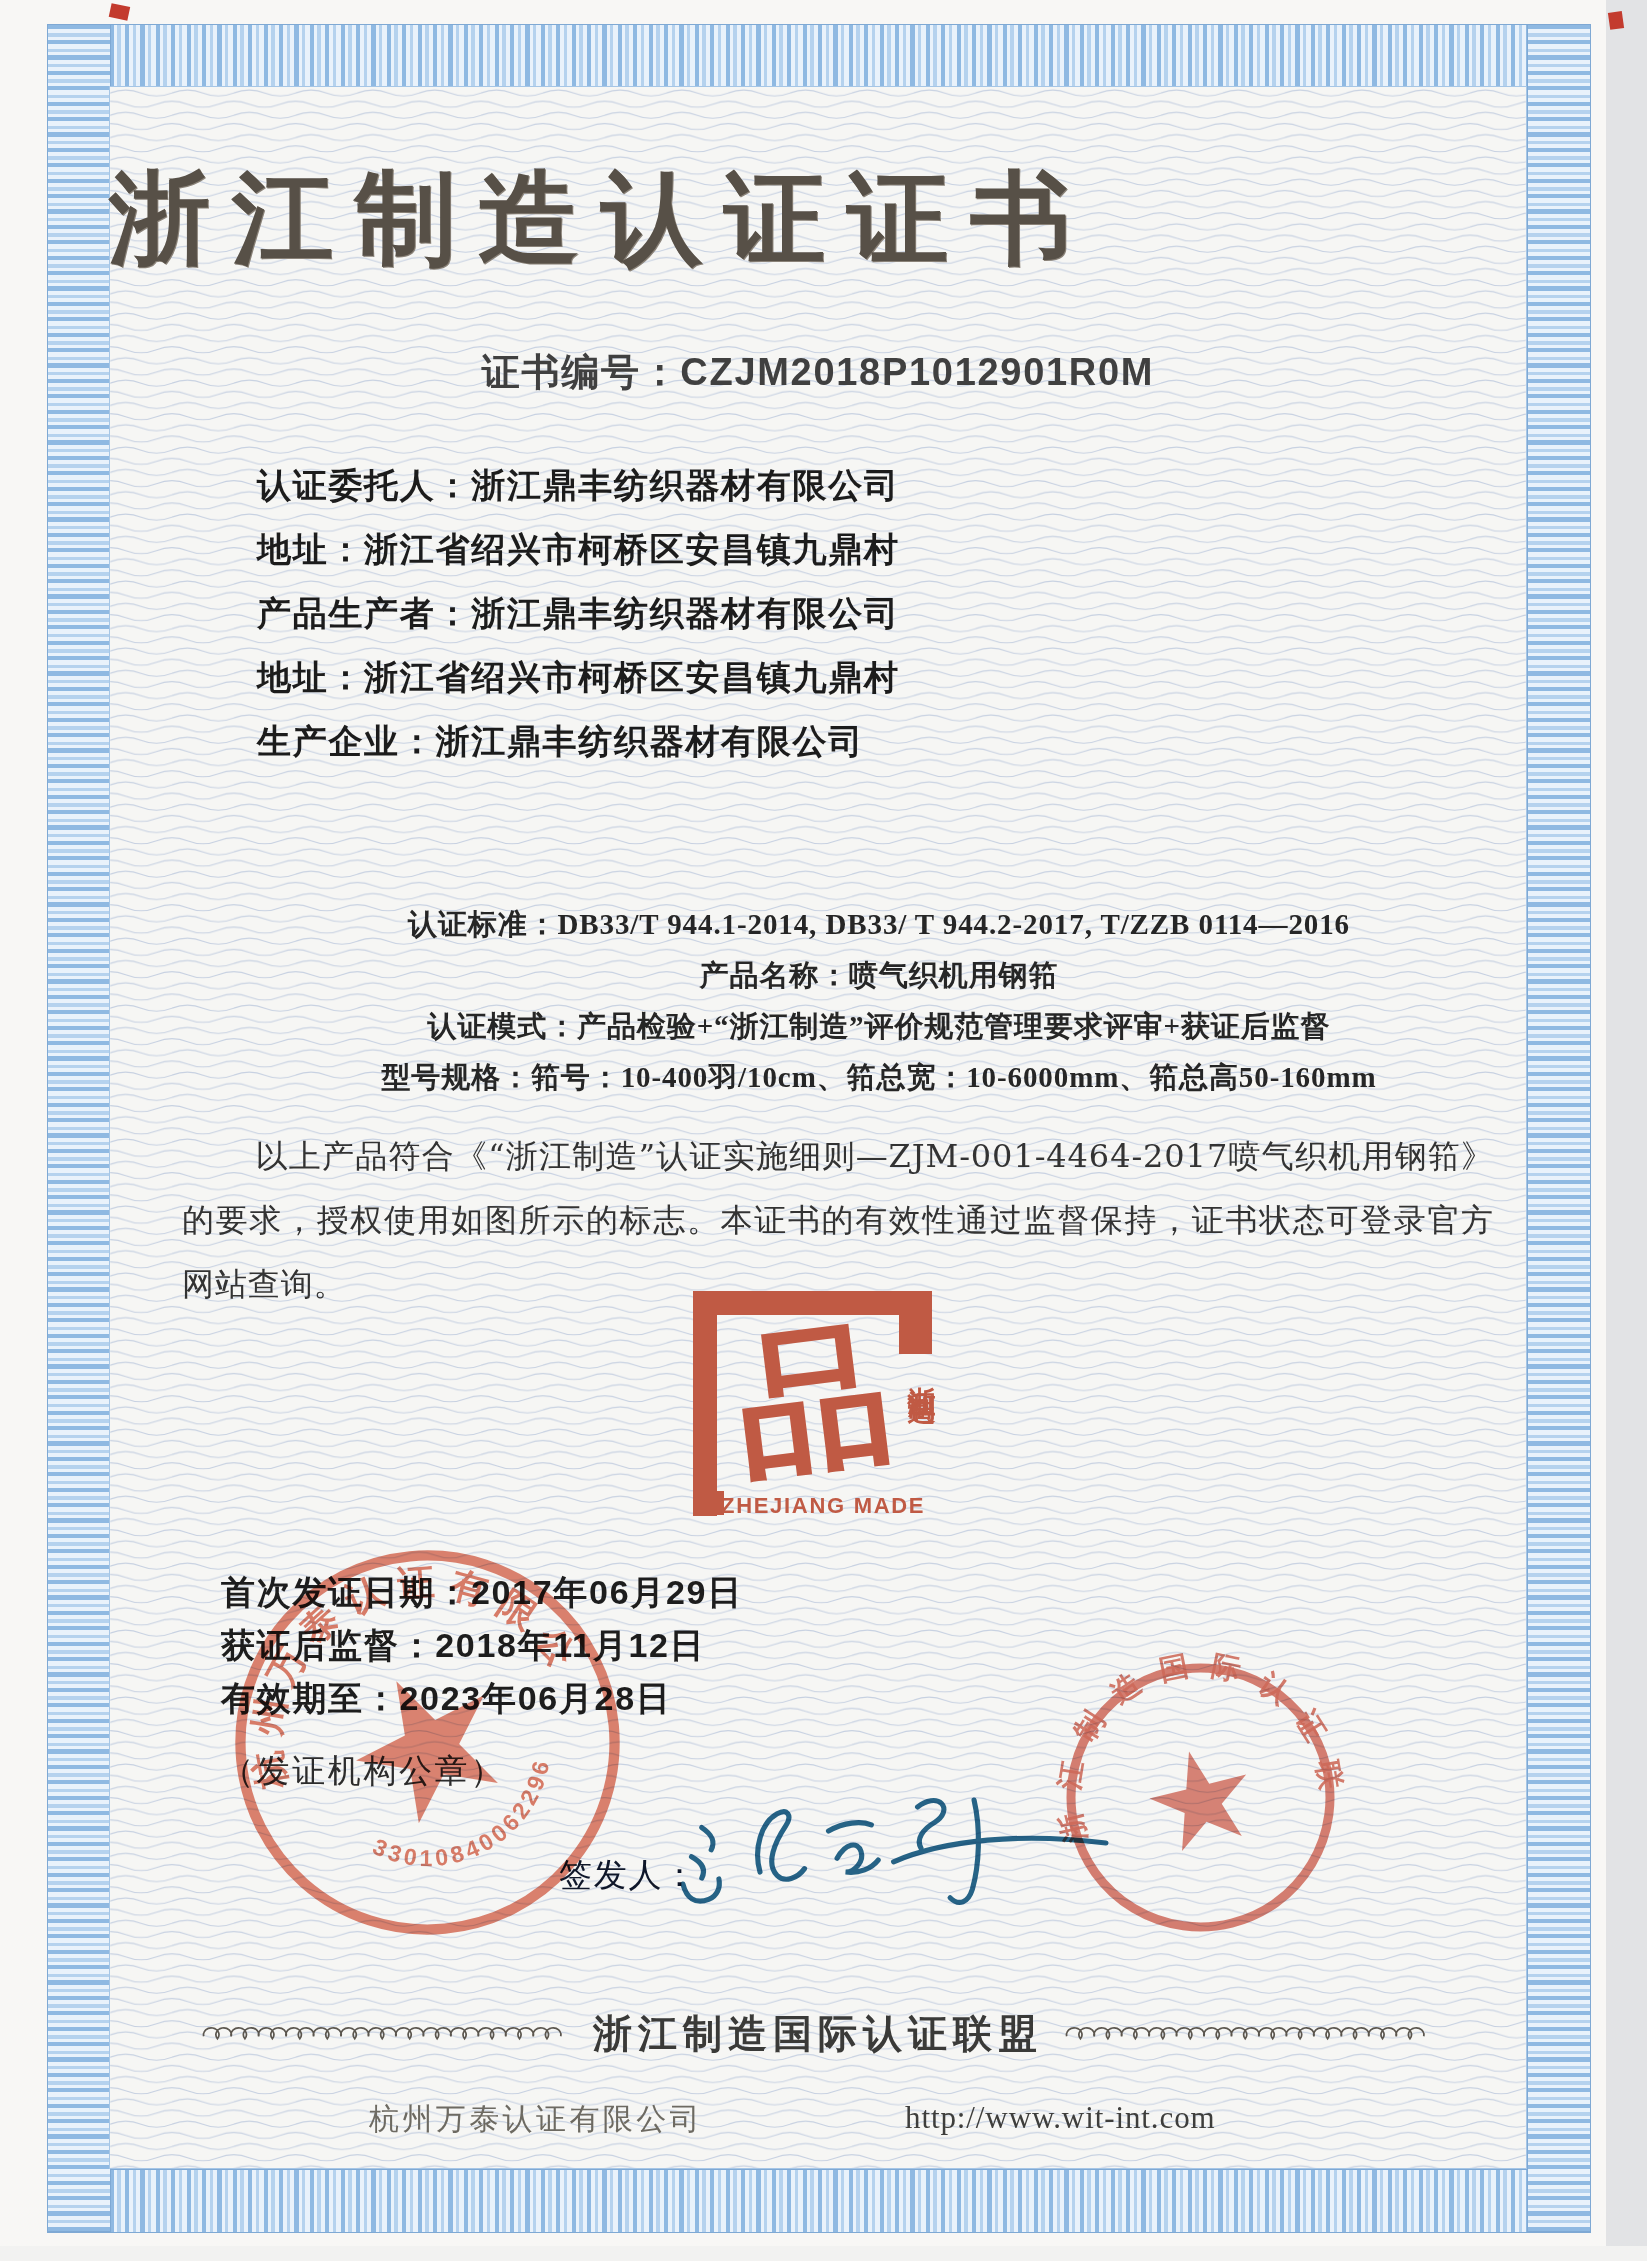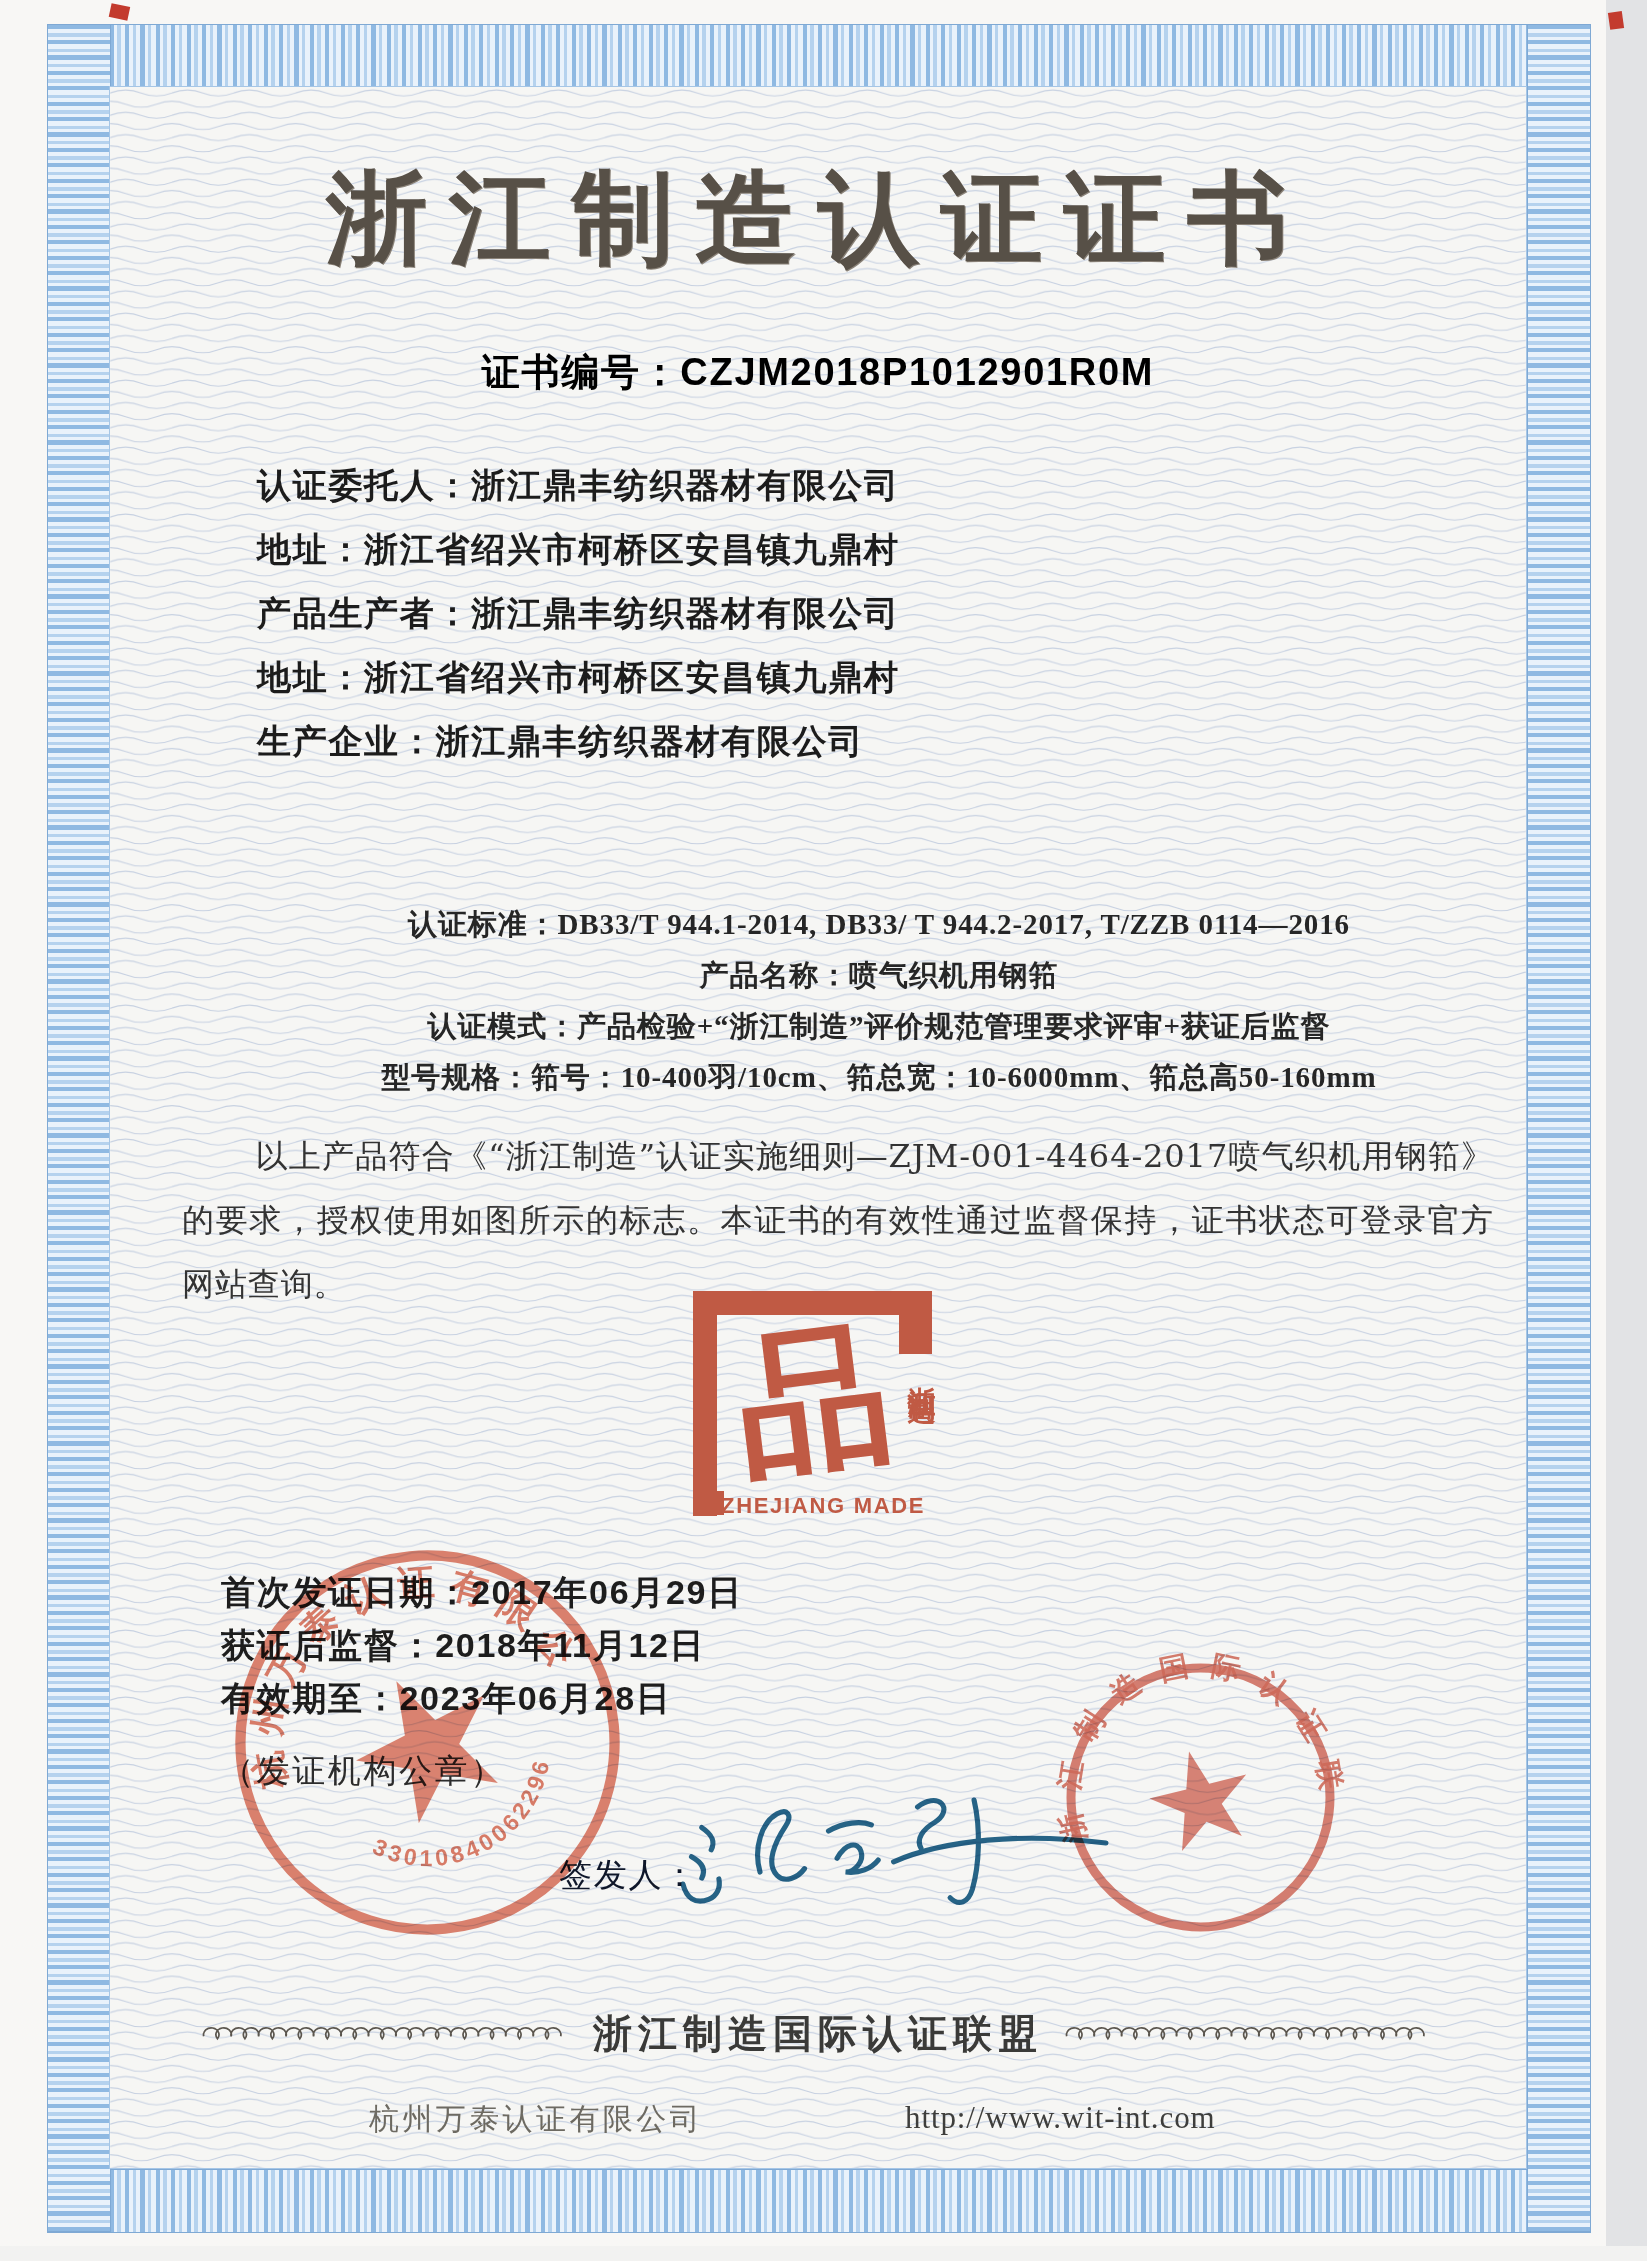--- a/index.html
+++ b/index.html
@@ -22,25 +22,25 @@
   .inner-area{position:absolute;left:109px;top:86px;width:1418px;height:2083px;
       background:#f6f6f4;border:1.7px solid #a6c6e6;box-sizing:border-box;}
   .waves-svg{position:absolute;left:0;top:0;width:100%;height:100%;}
 
   .print-mark{position:absolute;background:#c33b2e;}
   .pm-l{left:110px;top:5.1px;width:19px;height:13.7px;transform:rotate(12deg);}
   .pm-r{left:1609px;top:12px;width:13.7px;height:17px;transform:rotate(-8deg);}
 
   
   .abs{position:absolute;}
-  .title{left:109px;top:153px;width:1418px;text-align:center;
+  .title{left:109px;top:153px;width:1418px;text-align:left;
       font-family:"DejaVu Serif",serif;font-weight:700;font-size:101px;line-height:129px;
       letter-spacing:22px;color:#575047;text-shadow:0.9px 0.9px 0 #8a8278;}
   .certno{left:109px;top:347px;width:1418px;text-align:center;
-      font-weight:700;font-size:38px;color:#000000;letter-spacing:1.7px;}
+      font-weight:700;font-size:38px;color:#404040;letter-spacing:1.7px;}
 
   .info-block{left:257px;top:453px;width:1115px;}
   .info-row{height:64px;line-height:64px;font-weight:700;font-size:34px;color:#1c1c1c;letter-spacing:1.7px;}
 
   .spec-block{left:257px;top:899px;width:1244px;font-family:"Liberation Serif",serif;}
   .spec-row{height:51px;line-height:51px;font-size:29px;font-weight:600;color:#262626;letter-spacing:0.9px;text-align:center;}
 
   .statement{left:182px;top:1124px;width:1312px;font-family:"DejaVu Serif",serif;
       font-size:32px;line-height:64px;color:#333;text-indent:2.3em;text-align:justify;letter-spacing:0.9px;}
 

